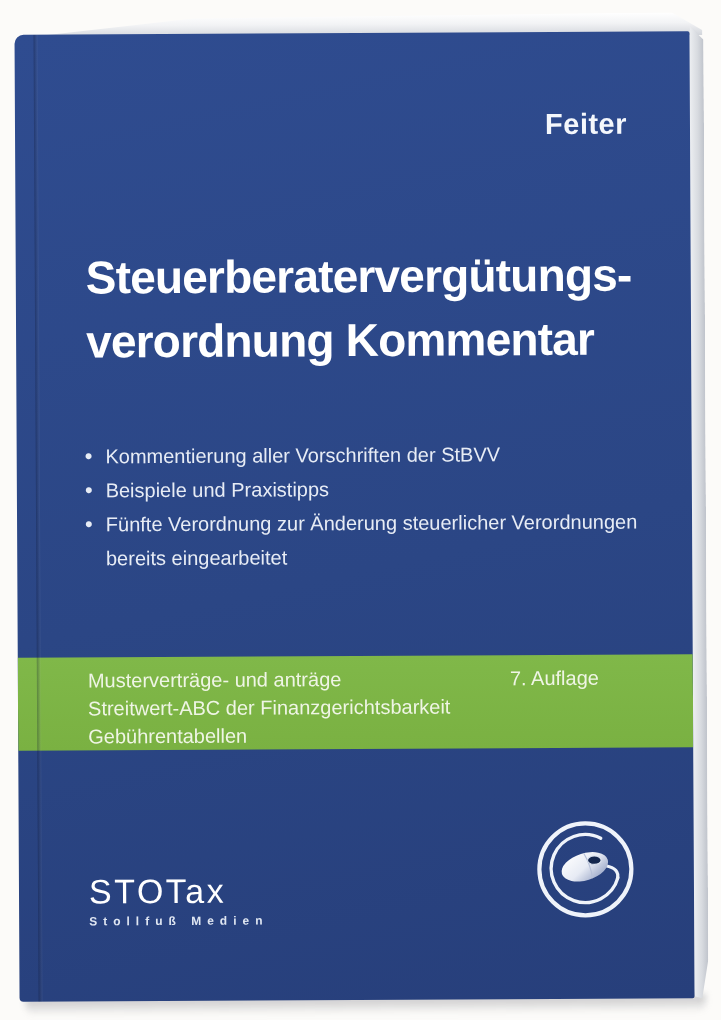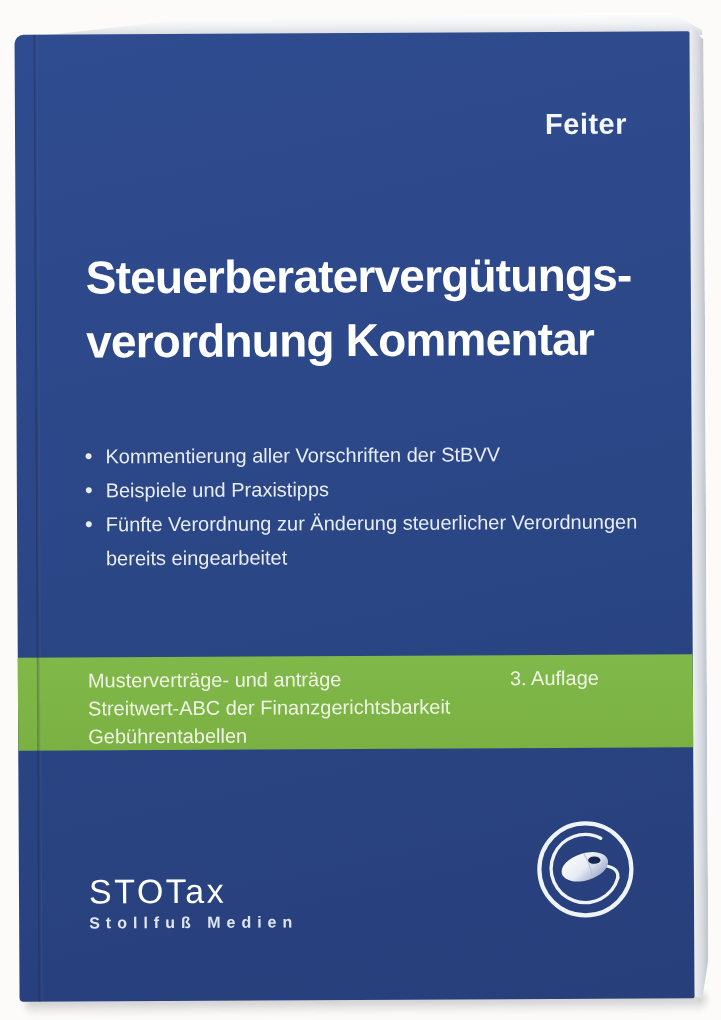--- a/index.html
+++ b/index.html
@@ -146,21 +146,21 @@
     top: 838px;
     color: #ffffff;
   }
   .brand {
     font-size: 34px;
     font-weight: normal;
     letter-spacing: 2.5px;
   }
   .tagline {
     margin-top: 3px;
-    font-size: 16px;
+    font-size: 12px;
     font-weight: bold;
     letter-spacing: 6px;
     color: #dfe6f2;
     white-space: nowrap;
   }
   .emblem {
     position: absolute;
     left: 514px;
     top: 785px;
     width: 105px;
@@ -195,21 +195,21 @@
           <span>Beispiele und Praxistipps</span>
         </li>
         <li>
           <span>Fünfte Verordnung zur Änderung steuerlicher Verordnungen bereits eingearbeitet</span>
         </li>
       </ul>
 
       <div class="band">
         <div class="band-row">
           <span>Musterverträge- und anträge</span>
-          <span>3. Auflage</span>
+          <span>7. Auflage</span>
         </div>
         <div>Streitwert-ABC der Finanzgerichtsbarkeit</div>
         <div>Gebührentabellen</div>
       </div>
 
       <div class="publisher">
         <div class="brand">STOTax</div>
         <div class="tagline">Stollfuß Medien</div>
       </div>
 

